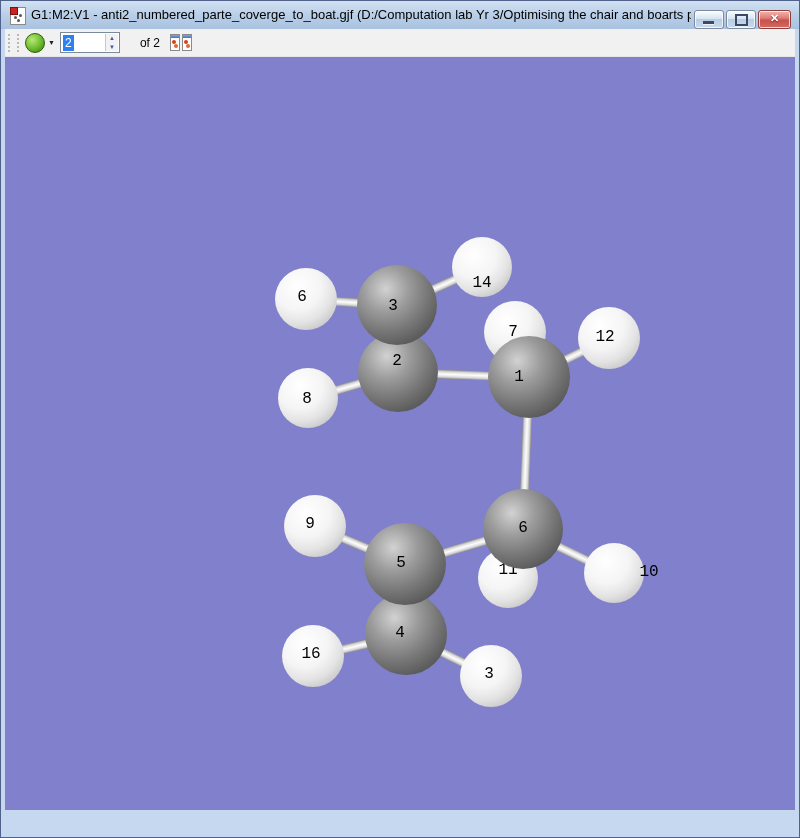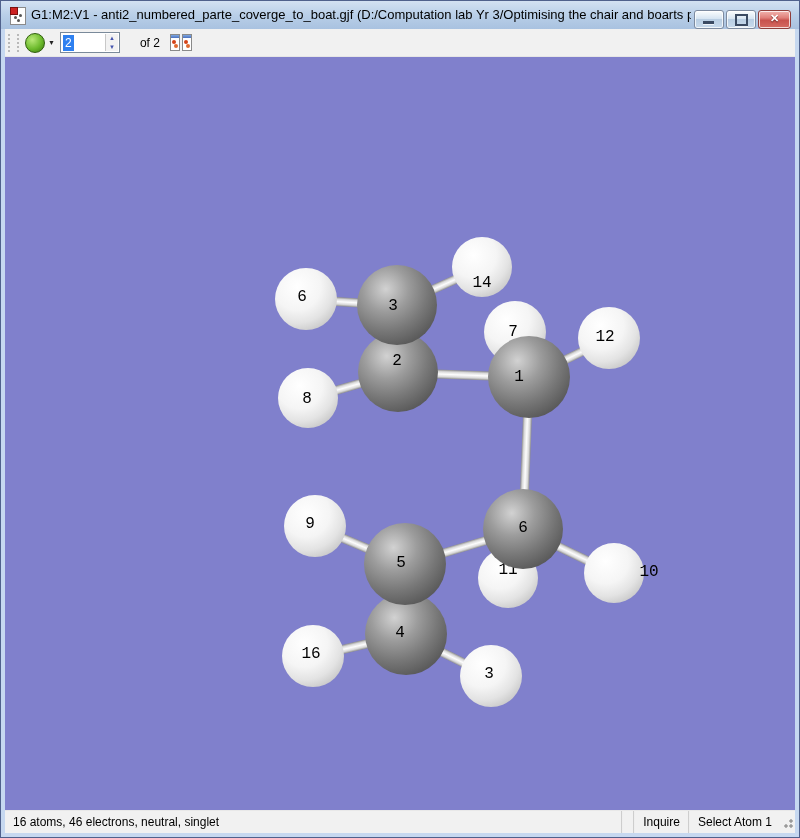--- a/index.html
+++ b/index.html
@@ -150,24 +150,14 @@
         <div class="alabel" style="left: 305px; top: 467px;">9</div>
         <div class="atom H" style="left: 579px; top: 486px; height: 60px; width: 60px;"></div>
         <div class="alabel" style="left: 644px; top: 515px;">10</div>
         <div class="atom H" style="left: 277px; top: 568px; height: 62px; width: 62px;"></div>
         <div class="alabel" style="left: 306px; top: 597px;">16</div>
         <div class="atom H" style="left: 455px; top: 588px; height: 62px; width: 62px;"></div>
         <div class="alabel" style="left: 484px; top: 617px;">3</div>
       </div>
   </div>
 
-  <div class="statusbar">
-    <div class="sb-left">16 atoms, 46 electrons, neutral, singlet</div>
-    <div class="sb-sep"></div>
-    <div class="sb-blank"></div>
-    <div class="sb-sep"></div>
-    <div class="sb-item">Inquire</div>
-    <div class="sb-sep"></div>
-    <div class="sb-item">Select Atom 1</div>
-    <div class="sb-grip"></div>
-  </div>
 
 </div>
 
 </body></html>

